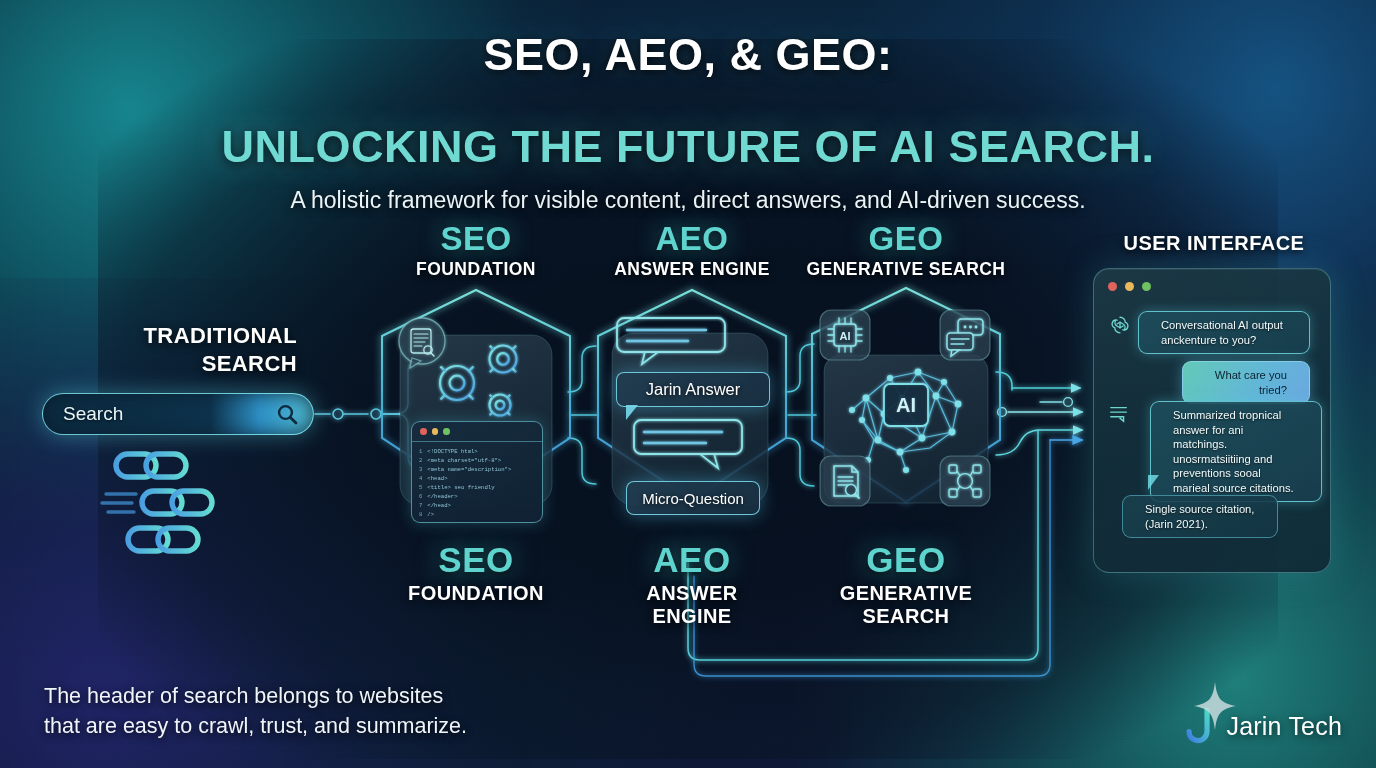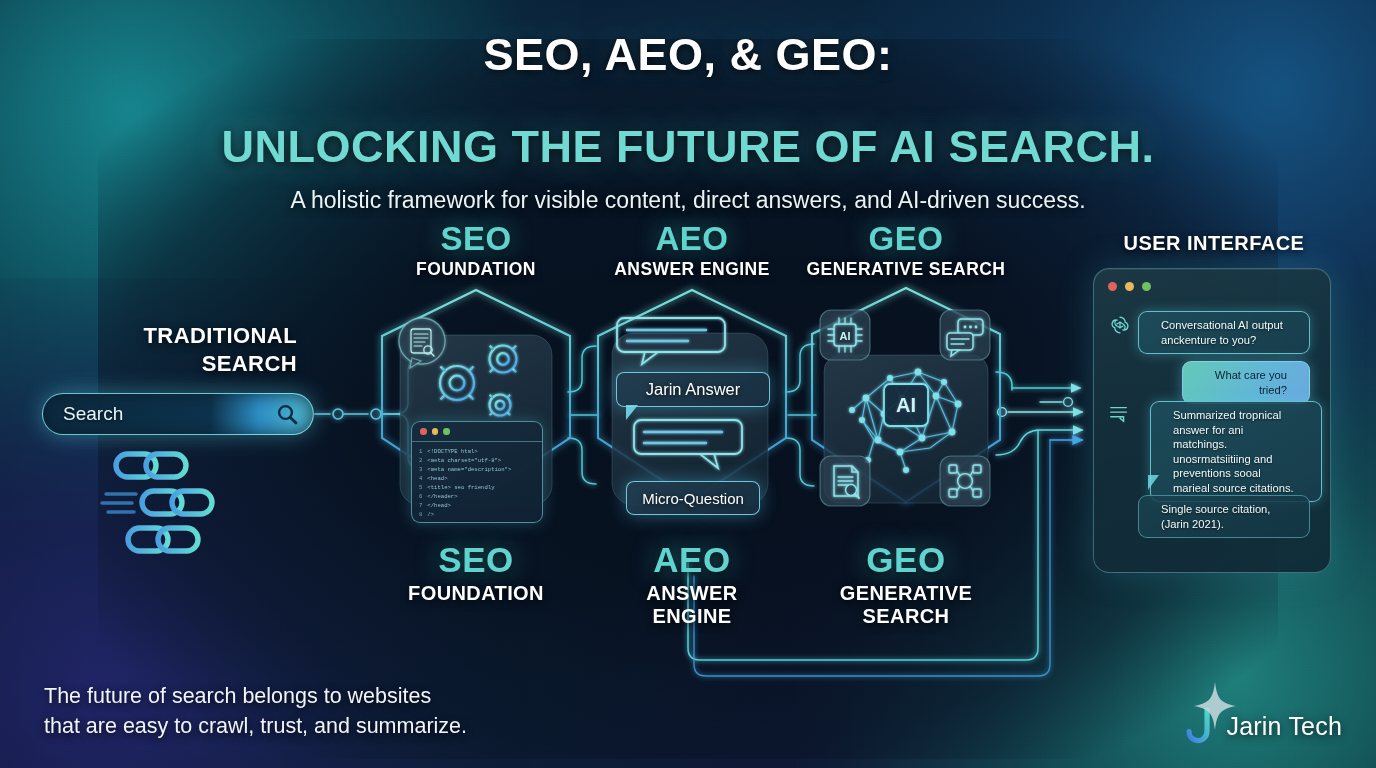--- a/index.html
+++ b/index.html
@@ -548,28 +548,28 @@
           <path d="M14,15 L17,15 L17,20 L13,16.5"></path>
         </g>
       </svg>
 
       <div class="bub ai" style="left:32px;top:98px;width:172px;margin-left:12px;">
         <span>Summarized tropnical answer for ani matchings. unosrmatsiitiing and preventions sooal marieal source citations.</span>
       </div>
       <div style="position:absolute;left:42px;top:172px;width:0;height:0;
            border-left:11px solid rgba(110,215,225,.85);border-bottom:15px solid transparent;"></div>
 
-      <div class="bub cite" style="left:32px;top:192px;width:172px;">
+      <div class="bub cite" style="left:16px;top:192px;width:156px;">
         <span>Single source citation, (Jarin 2021).</span>
       </div>
     </div>
   </div>
 
   <div class="tagline">
-    <div>The future of search belongs to websites</div>
+    <div>The header of search belongs to websites</div>
     <div>that are easy to crawl, trust, and summarize.</div>
   </div>
 
   <div class="brand">
     <svg width="34" height="40" viewBox="0 0 34 40">
       <defs>
         <linearGradient id="jg" x1="0" y1="1" x2="1" y2="0">
           <stop offset="0" stop-color="#3f7fe0"></stop>
             <stop offset="1" stop-color="#4fd8c8"></stop>
         </linearGradient>

